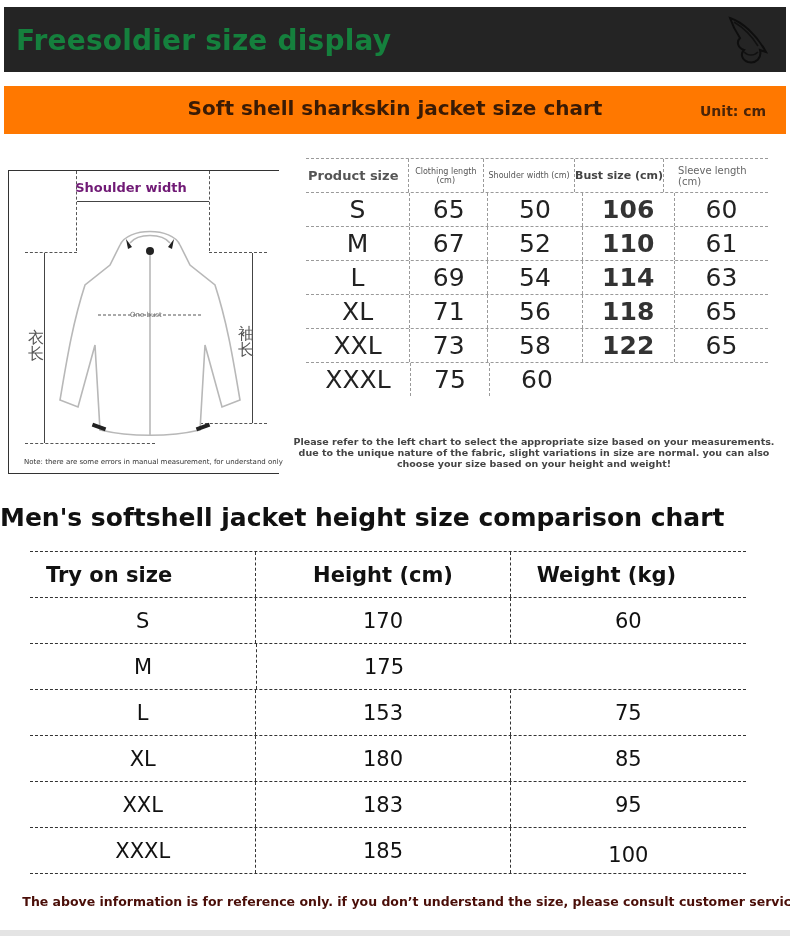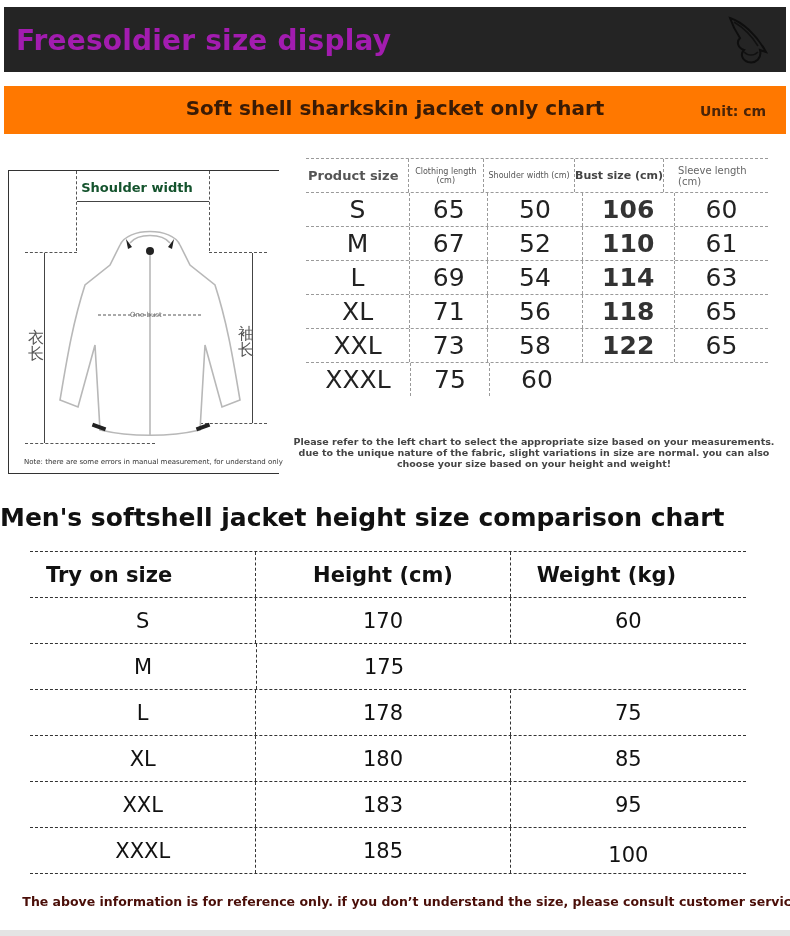--- a/index.html
+++ b/index.html
@@ -1,27 +1,27 @@
 <!DOCTYPE html>
 <html><head>
 <meta charset="utf-8">
 <style>
   html, body { margin:0; padding:0; background:#ffffff; }
   body { width:790px; height:936px; position:relative; overflow:hidden; font-family:"DejaVu Sans", sans-serif; }
   .abs { position:absolute; }
   .top-band { left:4px; top:7px; width:782px; height:65px; background:#242424; }
-  .top-title { left:16px; top:24px; color:#a21caf; font-size:28px; font-weight:bold; font-family:"DejaVu Sans", sans-serif; letter-spacing:0.2px; }
+  .top-title { left:16px; top:24px; color:#15803d; font-size:28px; font-weight:bold; font-family:"DejaVu Sans", sans-serif; letter-spacing:0.2px; }
   .logo { left:722px; top:12px; width:56px; height:56px; }
   .orange-band { left:4px; top:86px; width:782px; height:48px; background:#ff7800; }
   .orange-title { left:0; width:790px; top:96px; text-align:center; color:#3a1b05; font-weight:bold; font-size:20px; }
   .unit { left:700px; top:103px; color:#4a2408; font-weight:bold; font-size:14px; }
 
   
   .diagram { left:8px; top:170px; width:270px; height:302px; border-left:1.5px solid #333; border-top:1.5px solid #333; border-bottom:1.5px solid #333; }
-  .shoulder-label { left:76px; top:180px; width:122px; text-align:center; color:#14532d; font-size:13px; font-weight:bold; }
+  .shoulder-label { left:70px; top:180px; width:122px; text-align:center; color:#701a75; font-size:13px; font-weight:bold; }
   .diag-note { left:24px; top:458px; font-size:7px; color:#333; }
   .cjk { font-size:16px; color:#555; line-height:16px; width:16px; }
   .bust-label { left:130px; top:311px; font-size:7px; color:#777; }
 
   
   .t1 { left:306px; top:158px; width:462px; }
   .t1 .row { display:flex; border-bottom:1.5px dashed #9a9a9a; }
   .t1 .row.first { border-top:1.5px dashed #9a9a9a; }
   .t1 .cell { display:flex; align-items:center; justify-content:center; border-right:1.5px dashed #9a9a9a; }
   .t1 .cell:last-child { border-right:none; }
@@ -54,21 +54,21 @@
 
 <div class="abs top-band"></div>
 <div class="abs top-title">Freesoldier size display</div>
 <svg class="abs logo" viewBox="0 0 56 56">
   <path d="M8 6 C20 10 34 22 44 40 L38 38 C40 46 34 52 26 50 C20 48 18 42 22 38 C16 36 14 30 18 26 C14 20 10 12 8 6 Z" fill="none" stroke="#0e0e0e" stroke-width="2"></path>
   <path d="M12 10 C22 16 30 24 36 34" fill="none" stroke="#111" stroke-width="1.5"></path>
   <path d="M22 40 C26 44 32 44 36 40" fill="none" stroke="#111" stroke-width="1.5"></path>
 </svg>
 
 <div class="abs orange-band"></div>
-<div class="abs orange-title">Soft shell sharkskin jacket only chart</div>
+<div class="abs orange-title">Soft shell sharkskin jacket size chart</div>
 <div class="abs unit">Unit: cm</div>
 
 <div class="abs diagram"></div>
 
 <div class="abs" style="left:76px;top:171px;height:80px;border-left:1.5px dashed #555;"></div>
 <div class="abs" style="left:209px;top:171px;height:80px;border-left:1.5px dashed #555;"></div>
 <div class="abs" style="left:77px;top:201px;width:132px;border-top:1.5px solid #444;"></div>
 <div class="abs shoulder-label">Shoulder width</div>
 <div class="abs" style="left:25px;top:252px;width:52px;border-top:1.5px dashed #555;"></div>
 <div class="abs" style="left:209px;top:252px;width:58px;border-top:1.5px dashed #555;"></div>
@@ -165,21 +165,21 @@
     <div class="cell c0">S</div>
     <div class="cell c1">170</div>
     <div class="cell c2">60</div>
   </div>
   <div class="row">
     <div class="cell c0">M</div>
     <div class="cell c1">175</div>
   </div>
   <div class="row">
     <div class="cell c0">L</div>
-    <div class="cell c1">178</div>
+    <div class="cell c1">153</div>
     <div class="cell c2">75</div>
   </div>
   <div class="row">
     <div class="cell c0">XL</div>
     <div class="cell c1">180</div>
     <div class="cell c2">85</div>
   </div>
   <div class="row">
     <div class="cell c0">XXL</div>
     <div class="cell c1">183</div>

